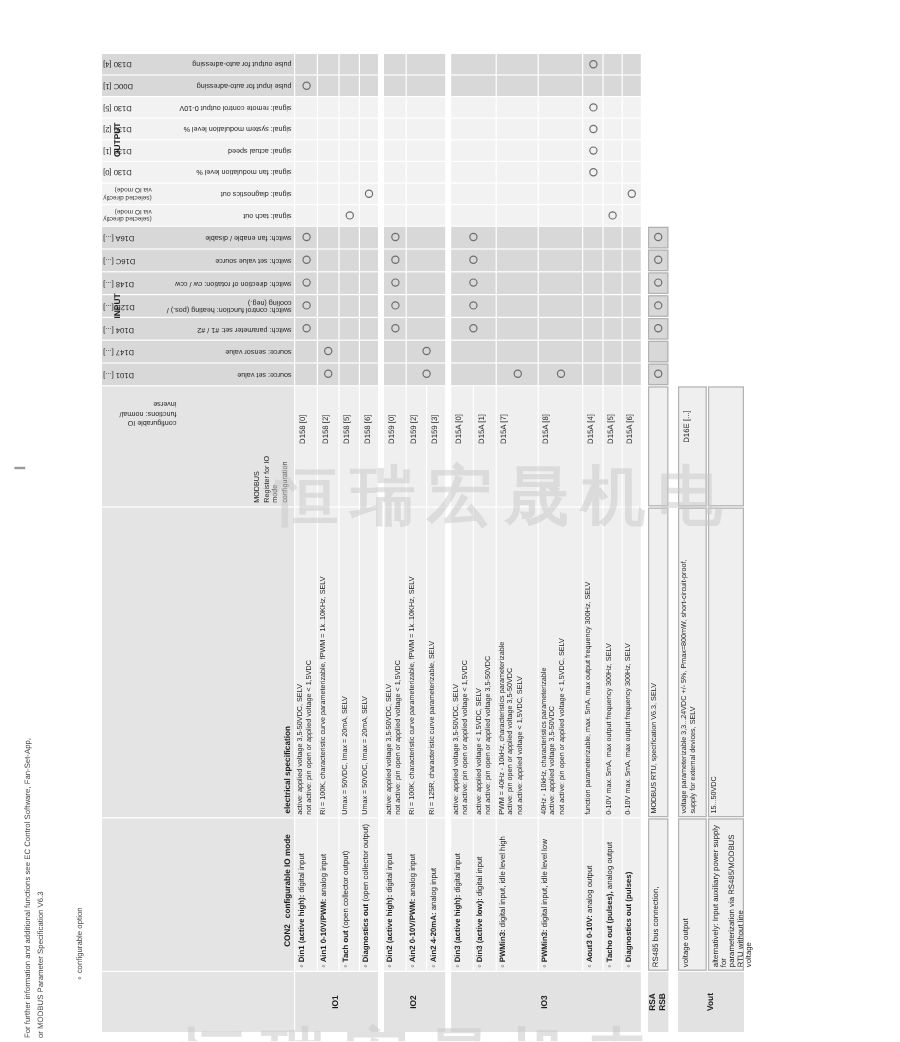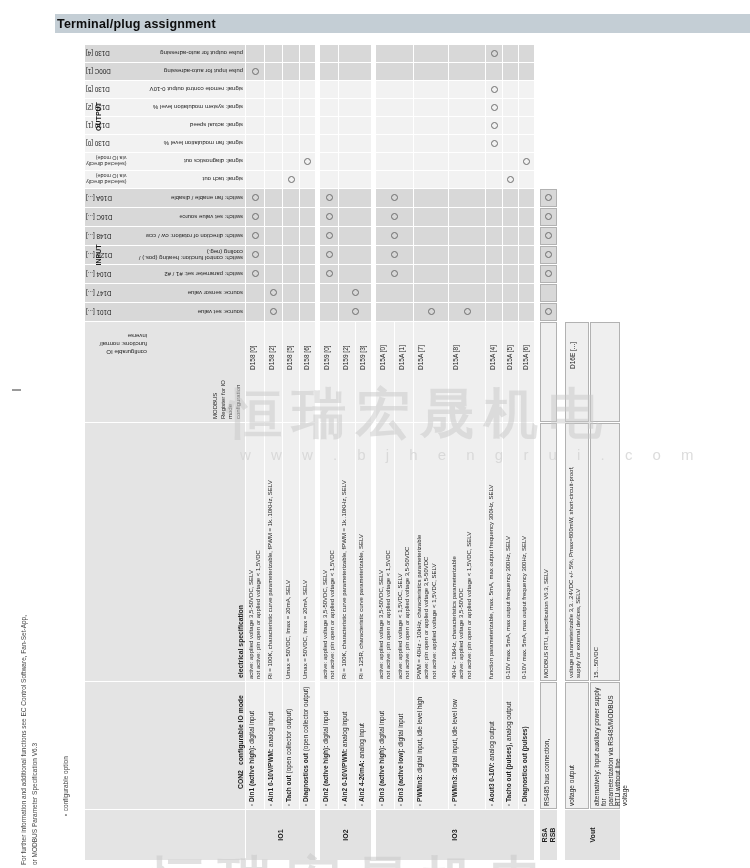--- a/index.html
+++ b/index.html
@@ -49,23 +49,20 @@
   .wm{position:absolute;pointer-events:none;color:#c9c9c9;opacity:0.5;white-space:nowrap;}
   #wm-cn{left:228px;top:378px;font-size:54px;font-weight:bold;letter-spacing:10px;}
   #wm-url{left:240px;top:446px;font-size:15px;letter-spacing:8px;color:#d4d4d4;opacity:0.8;}
   #wm-cn2{left:150px;top:846px;font-size:54px;font-weight:bold;letter-spacing:14px;opacity:0.55;}
   #foldmark{position:absolute;left:12px;top:389px;width:9px;height:2px;background:#9a9a9a;}
 </style>
 </head>
 <body>
 
 <div id="page">
-  <div id="titlebar">
-    <span>Terminal/plug assignment</span>
-  </div>
 
   <div id="rot">
     <div id="notes">
       <div>For further information and additional functions see EC Control Software, Fan-Set-App,</div>
       <div>or MODBUS Parameter Specification V6.3</div>
     </div>
     <div id="legend">∘ configurable option</div>
     <div id="table">
         <div class="c hdr" style="grid-area: 1 / 1;"></div>
         <div class="c hdr" style="grid-area: 1 / 2;">
@@ -510,15 +507,14 @@
         <div class="c lab boxed" style="grid-area: 22 / 2; white-space: pre-line;"><span class="b"></span><span>alternatively: Input auxiliary power supply for
 parameterization via RS485/MODBUS RTU without line
 voltage</span></div>
         <div class="c lab spec boxed" style="grid-area: 22 / 3;">15...50VDC</div>
         <div class="c lab reg boxed" style="grid-area: 22 / 4;"></div>
       </div>
   </div>
 
   <div id="foldmark"></div>
   <div id="wm-cn" class="wm">恒瑞宏晟机电</div>
-  <div id="wm-url" class="wm">w w w . b j h e n g r u i . c o m</div>
   <div id="wm-cn2" class="wm">恒瑞宏晟机电</div>
 </div>
 
 </body></html>

